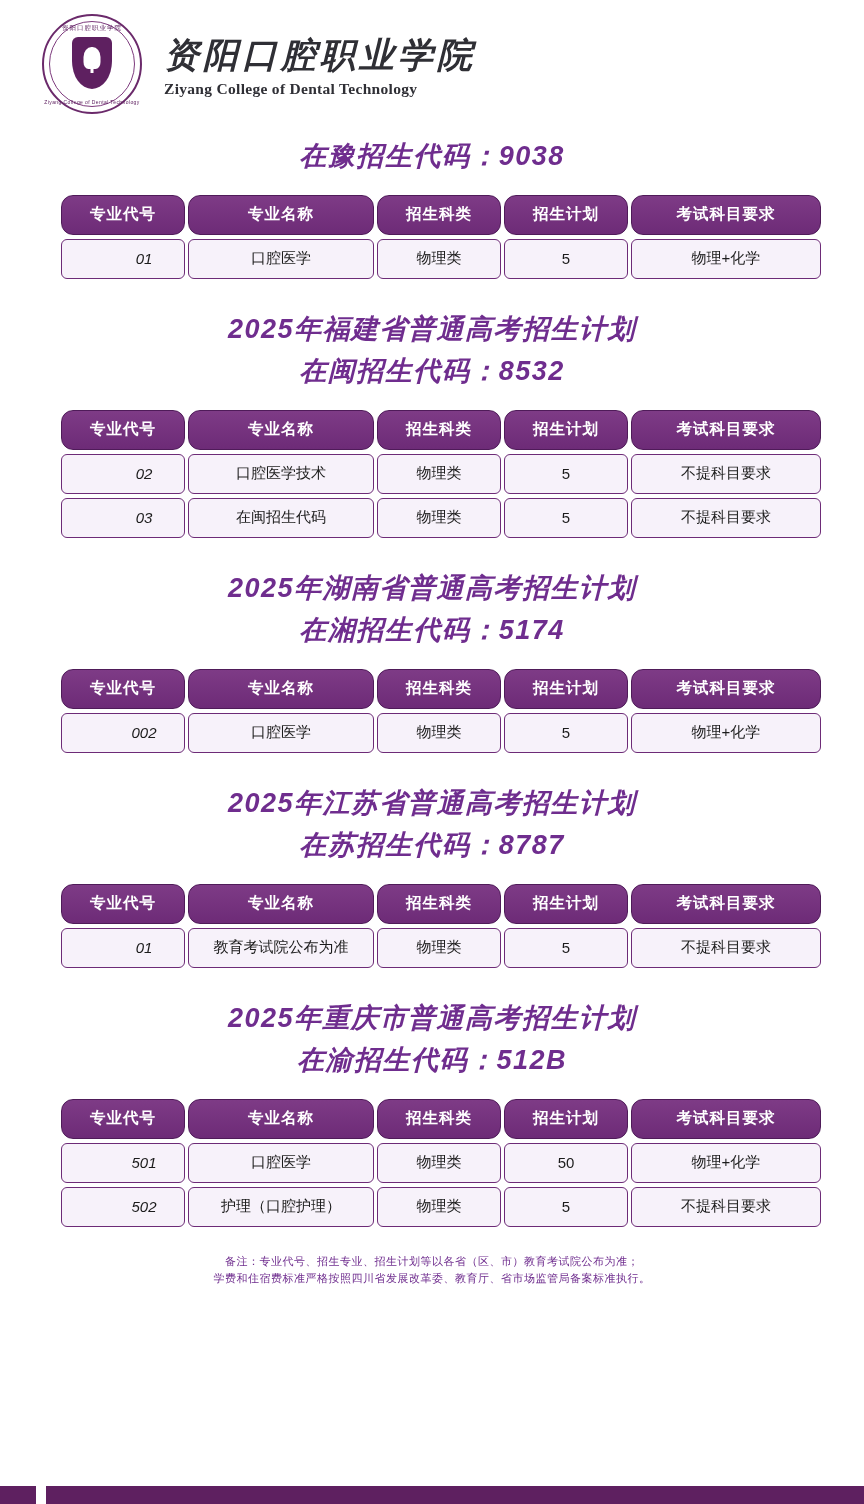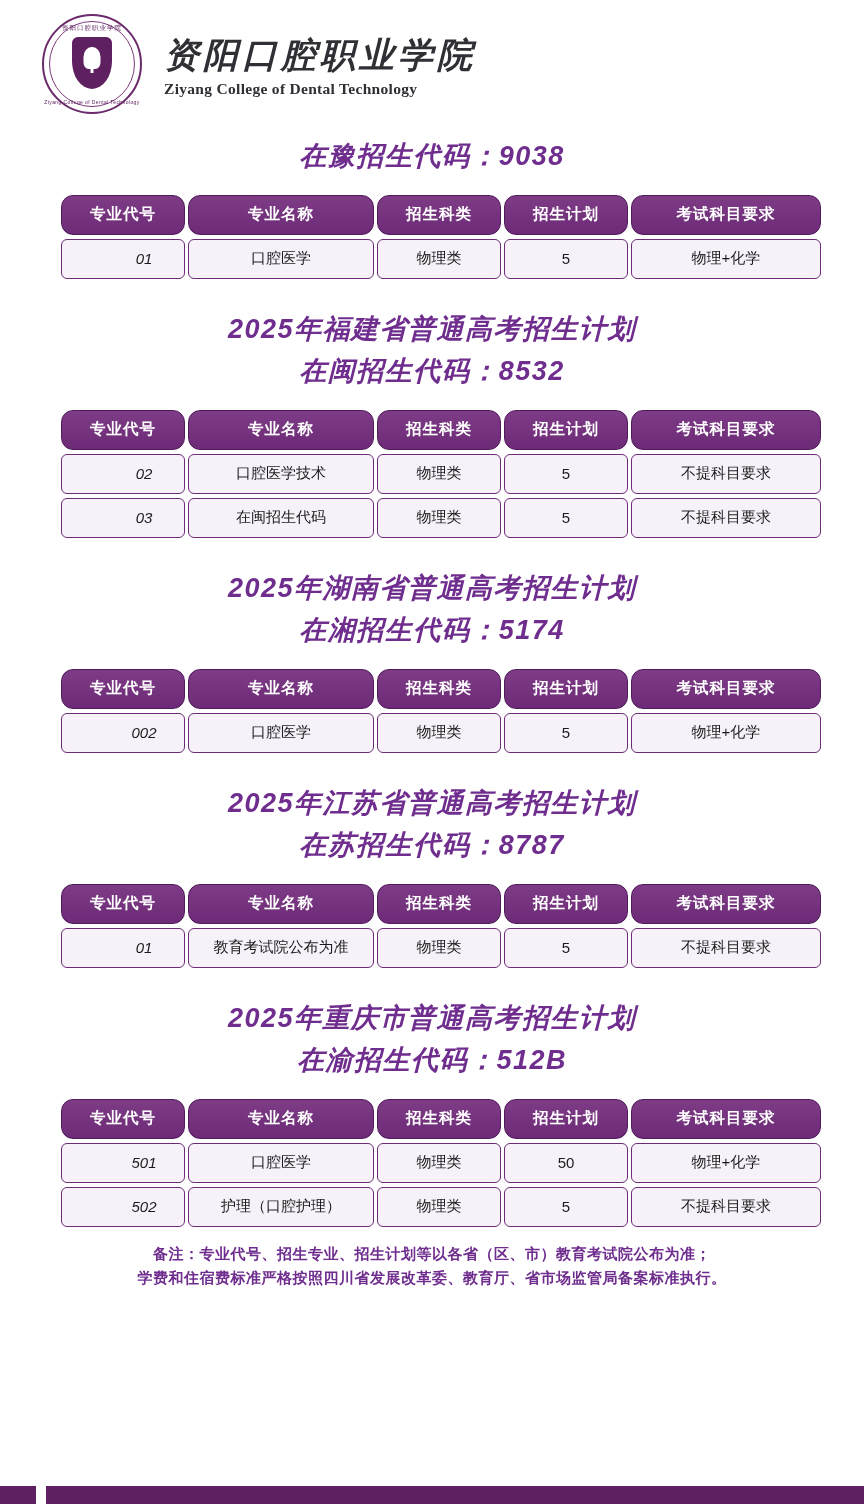--- a/index.html
+++ b/index.html
@@ -169,26 +169,26 @@
     padding-left: 43px;
   }
   col.c1 { width: 124px; }
   col.c2 { width: 186px; }
   col.c3 { width: 124px; }
   col.c4 { width: 124px; }
   col.c5 { width: 190px; }
 
   
   .footnote {
-    margin: 11px auto 0 auto;
+    margin: 22px auto 0 auto;
     width: 760px;
     text-align: center;
     color: #6f2d8e;
-    font-size: 15px;
-    font-weight: bold;
+    font-size: 11px;
+    font-weight: normal;
     line-height: 1.6;
     letter-spacing: 0.5px;
   }
 
   
   .bottom-bar {
     position: absolute;
     left: 0;
     bottom: 0;
     width: 100%;

